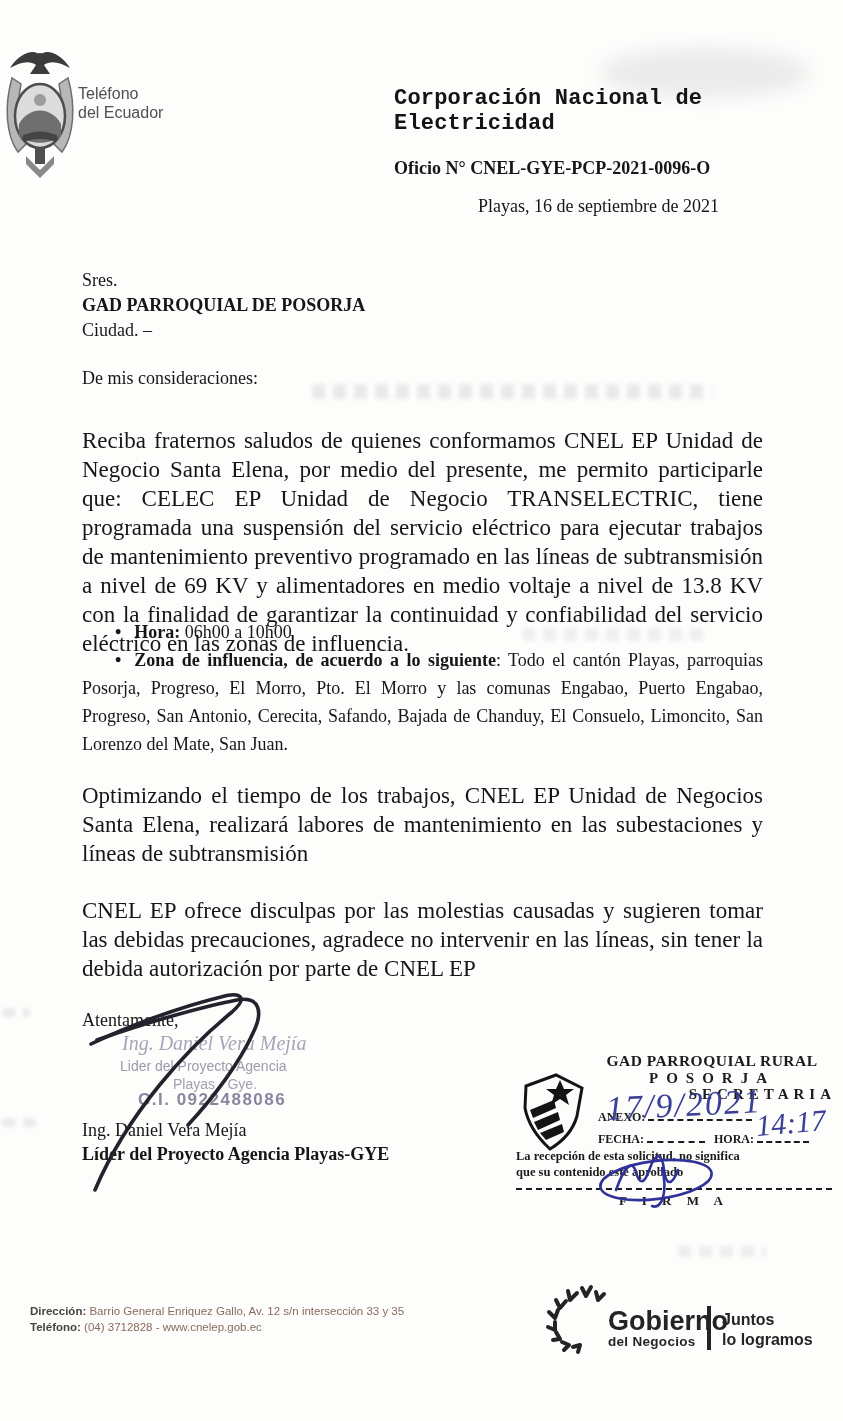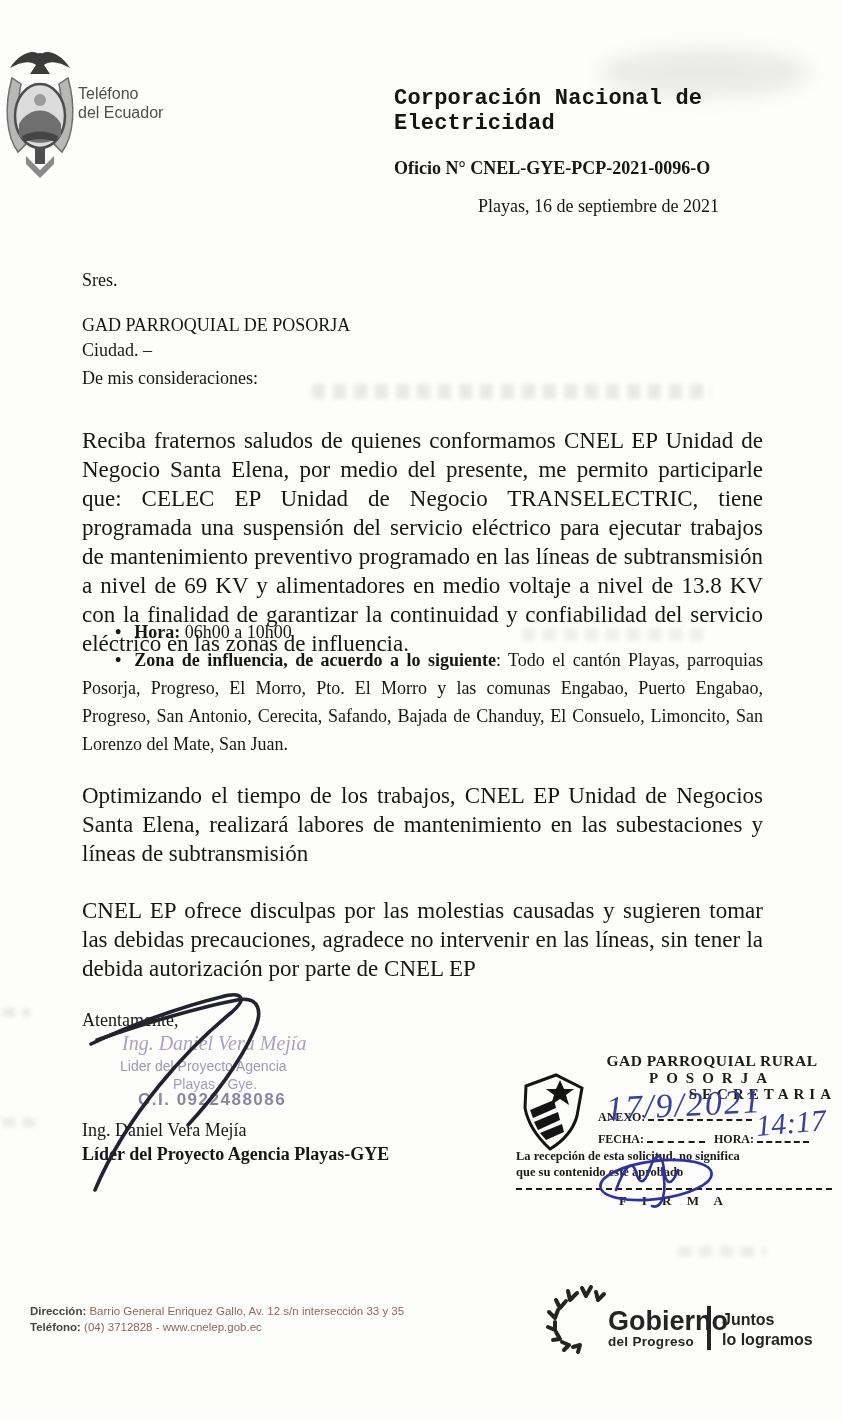--- a/index.html
+++ b/index.html
@@ -8,21 +8,21 @@
   .abs{position:absolute;}
   
   .republic-label{left:78px;top:84px;font-family:"Liberation Sans",sans-serif;
      font-size:16px;line-height:19px;color:#4f4f4f;}
   .org-title{left:394px;top:86px;font-family:Liberation Mono, monospace;
      font-weight:bold;font-size:22px;color:#141414;letter-spacing:.2px;}
   .oficio{left:394px;top:158px;font-weight:bold;font-size:18px;}
   .date-line{left:478px;top:196px;font-size:18px;}
   
   .recipient{left:82px;top:268px;font-size:18px;line-height:25px;}
-  .recipient .name{font-weight:normal;margin-top:20px;}
+  .recipient .name{font-weight:bold;}
   .greeting{left:82px;top:368px;font-size:18px;}
   
   .para{left:82px;top:0;width:681px;font-size:23px;line-height:29px;
         text-align:justify;margin:0;}
   #p1{top:426px;}
   #p2{top:781px;}
   #p3{top:896px;}
   .bullets{left:82px;top:618px;width:681px;font-size:18px;line-height:28px;}
   .bullet-line{padding-left:33px;}
   .bullet{font-weight:bold;margin-right:13px;}
@@ -185,19 +185,19 @@
     <path d="M5 28 L11 34 L14 26"></path>
     <path d="M4 43 L11 46 L11 38"></path>
     <path d="M9 56 L16 55 L12 48"></path>
     <path d="M20 66 L25 61 L18 58"></path>
     <path d="M34 68 L36 61 L29 63"></path>
     <path d="M52 8 L54 16 L60 10"></path>
   </g>
 </svg>
 <div class="abs gov-text">
   <div class="gov-name">Gobierno</div>
-  <div class="gov-sub">del Progreso</div>
+  <div class="gov-sub">del Negocios</div>
 </div>
 <div class="abs gov-bar"></div>
 <div class="abs gov-slogan">
   <div>Juntos</div>
   <div>lo logramos</div>
 </div>
 
 </body></html>

